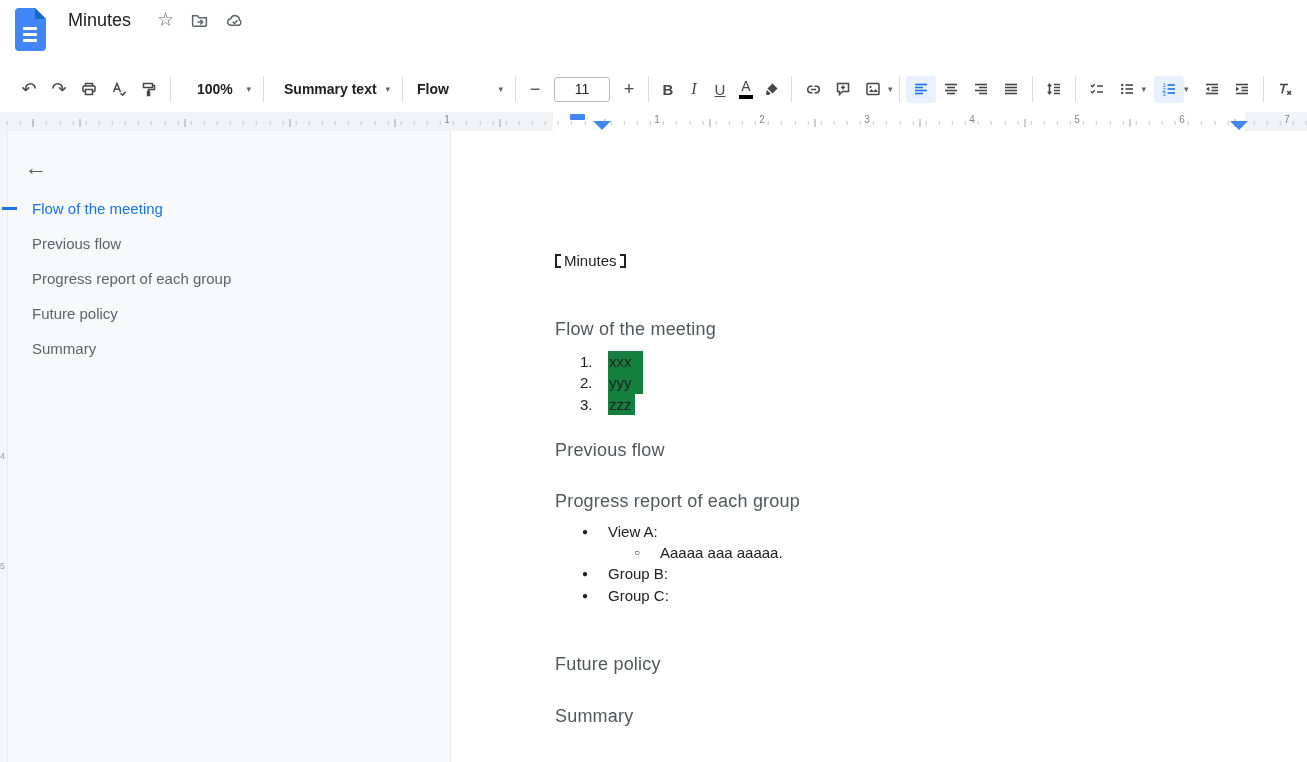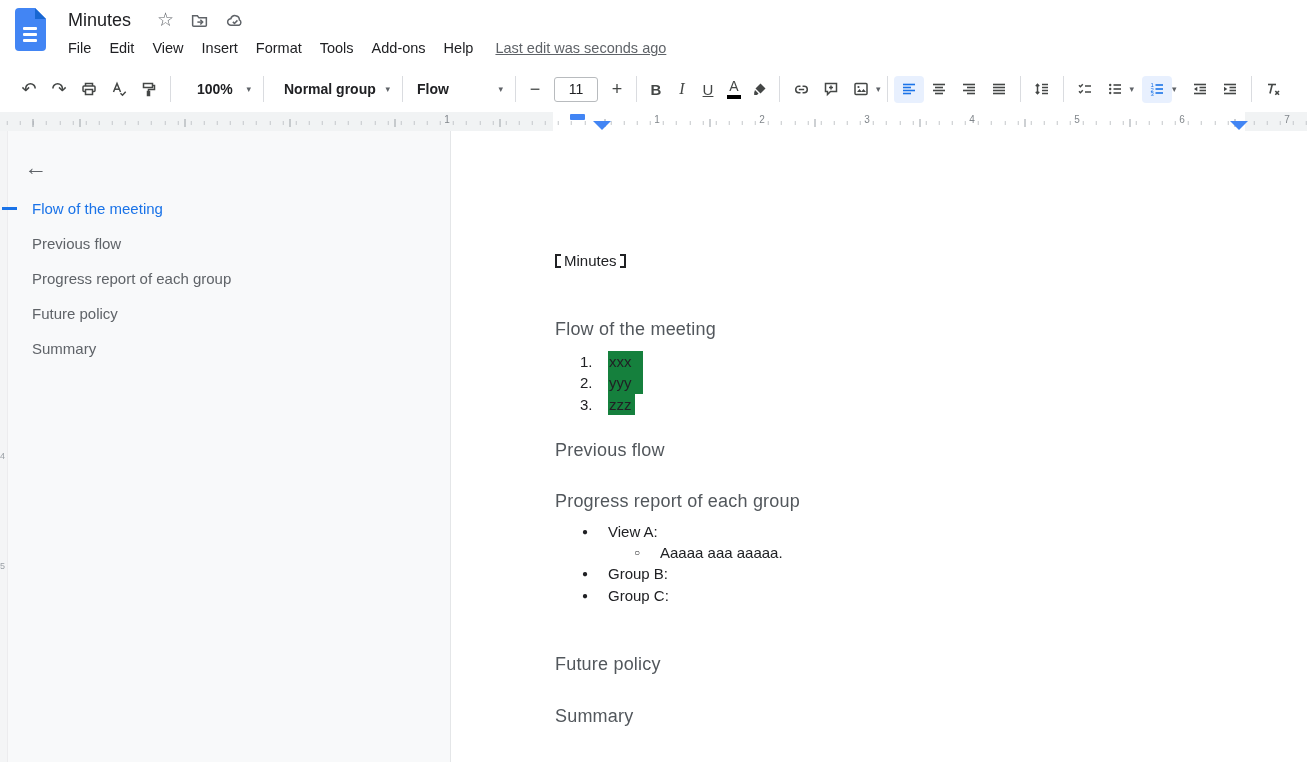--- a/index.html
+++ b/index.html
@@ -25,21 +25,21 @@
   .tbtn.w26 { min-width:26px; }
   .tbtn.active { background:#e8f0fe; color:#1a73e8; }
   .glyph18 { font-size:18px; line-height:18px; }
   .tb-div { width:1px; height:26px; background:#dadce0; margin:0 6px; flex:none; }
   .tb-ctrl { height:27px; display:flex; align-items:center; border-radius:4px; cursor:pointer;
              font-size:14px; color:#202124;font-weight:bold; }
   .arrow { font-size:9px; color:#5f6368; }
   .zoom-ctrl { margin-left:14px; width:66px; justify-content:space-between; padding:0 6px; }
   .style-ctrl { margin-left:8px; width:118px; justify-content:space-between; padding:0 6px; }
   .font-ctrl { margin-left:2px; width:98px; justify-content:space-between; padding:0 6px; }
-  .size-box { width:44px; height:25px; border:1px solid #b8bbbe; border-radius:3px; display:flex;
+  .size-box { width:56px; height:25px; border:1px solid #b8bbbe; border-radius:3px; display:flex;
               align-items:center; justify-content:center; font-size:14px; color:#202124; margin:0 6px; }
   .fmt-b { font-weight:700; font-size:15px; }
   .fmt-i { font-family:"Liberation Serif",serif; font-style:italic; font-size:16px; }
   .fmt-u { font-size:15px; text-decoration:underline; }
   .color-a { display:flex; flex-direction:column; align-items:center; }
   .color-a .a { font-size:14px; line-height:15px; }
   .color-a .bar { width:14px; height:4px; background:#000; margin-top:1px; }
   .gap8 { margin-left:8px; }
 
   
@@ -121,31 +121,20 @@
           <path d="M2.5 4.5h4.5l1.5 2h7a1 1 0 0 1 0 0v7a1 1 0 0 1-1 1H3.5a1 1 0 0 1-1-1z"></path>
           <path d="M7 10.5h4.5"></path>
             <path d="M9.8 8.3l2.2 2.2-2.2 2.2"></path>
         </svg>
         <svg class="ic" width="20" height="19" viewBox="0 0 18 18" fill="none" stroke="#5f6368" stroke-width="1.5">
           <path d="M5.3 13.5a3.1 3.1 0 0 1-.3-6.2 4.2 4.2 0 0 1 8.2 1.2 2.8 2.8 0 0 1-.4 5z"></path>
           <path d="M7 10.3l1.5 1.5 2.8-2.9"></path>
         </svg>
       </span>
     </div>
-    <div class="menu-row">
-      <span class="menu-item">File</span>
-      <span class="menu-item">Edit</span>
-      <span class="menu-item">View</span>
-      <span class="menu-item">Insert</span>
-      <span class="menu-item">Format</span>
-      <span class="menu-item">Tools</span>
-      <span class="menu-item">Add-ons</span>
-      <span class="menu-item">Help</span>
-      <span class="last-edit">Last edit was seconds ago</span>
-    </div>
   </div>
 </div>
 
 <div class="toolbar">
   <span class="tbtn">
       <span class="glyph18">↶</span>
     </span>
   <span class="tbtn">
       <span class="glyph18">↷</span>
     </span>
@@ -170,21 +159,21 @@
         <rect x="7.5" y="11.5" width="2" height="4" fill="#444746"></rect>
     </svg>
   </span>
   <span class="tb-div"></span>
   <span class="tb-ctrl zoom-ctrl">
     <span>100%</span>
     <span class="arrow">▾</span>
   </span>
   <span class="tb-div"></span>
   <span class="tb-ctrl style-ctrl">
-    <span>Normal group</span>
+    <span>Summary text</span>
     <span class="arrow">▾</span>
   </span>
   <span class="tb-div"></span>
   <span class="tb-ctrl font-ctrl">
     <span>Flow</span>
     <span class="arrow">▾</span>
   </span>
   <span class="tb-div"></span>
   <span class="tbtn w26">
       <span class="glyph18">−</span>

